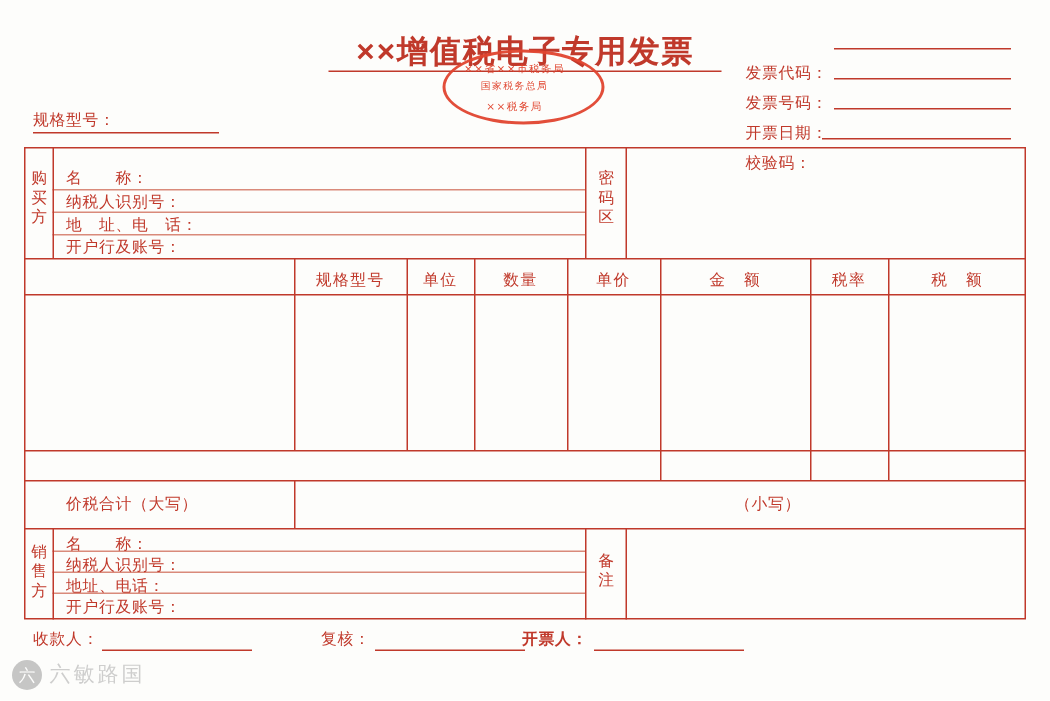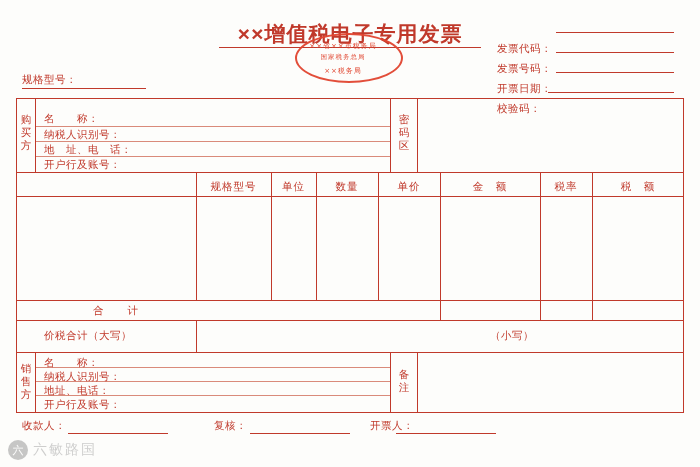--- a/index.html
+++ b/index.html
@@ -265,21 +265,20 @@
   <div class="vert-label" style="left:396px; top:113px; width:16px;">密码区</div>
 
   <div class="col-head" style="left:196px; top:180px; width:75px;">规格型号</div>
   <div class="col-head" style="left:271px; top:180px; width:45px;">单位</div>
   <div class="col-head" style="left:316px; top:180px; width:62px;">数量</div>
   <div class="col-head" style="left:378px; top:180px; width:62px;">单价</div>
   <div class="col-head" style="left:440px; top:180px; width:100px;">金　额</div>
   <div class="col-head" style="left:540px; top:180px; width:52px;">税率</div>
   <div class="col-head" style="left:592px; top:180px; width:92px;">税　额</div>
 
-  <div class="col-head" style="left:36px; top:304px; width:160px;">合　　计</div>
   <div class="col-head" style="left:440px; top:304px; width:100px;"></div>
   <div class="col-head" style="left:592px; top:304px; width:92px;"></div>
 
   <div class="cell-label" style="left:44px; top:329px;">价税合计（大写）</div>
   <div class="cell-label" style="left:490px; top:329px;">（小写）</div>
   <div class="cell-label" style="left:210px; top:329px;"></div>
   <div class="cell-label" style="left:545px; top:329px;"></div>
 
   <div class="vert-label" style="left:18px; top:362px;">销售方</div>
 
@@ -289,21 +288,21 @@
   <div class="cell-label" style="left:44px; top:398px;">开户行及账号：</div>
 
   <div class="vert-label" style="left:396px; top:368px;">备注</div>
 
   <div class="bottom-label" style="left:22px; top:419px;">收款人：</div>
   <div class="bottom-line" style="left:68px; top:433px; width:100px; background:#c0392b;"></div>
 
   <div class="bottom-label" style="left:214px; top:419px;">复核：</div>
   <div class="bottom-line" style="left:250px; top:433px; width:100px; background:#c0392b;"></div>
 
-  <div class="bottom-label" style="left:370px; top:419px;">开票人：</div>
+  <div class="bottom-label" style="left:348px; top:419px;font-weight:bold;">开票人：</div>
   <div class="bottom-line" style="left:396px; top:433px; width:100px; background:#c0392b;"></div>
 
   <div class="watermark">
     <div class="wm-logo">六</div>
     <div class="wm-text">六敏路国</div>
   </div>
 
 </div>
 
 </body></html>

